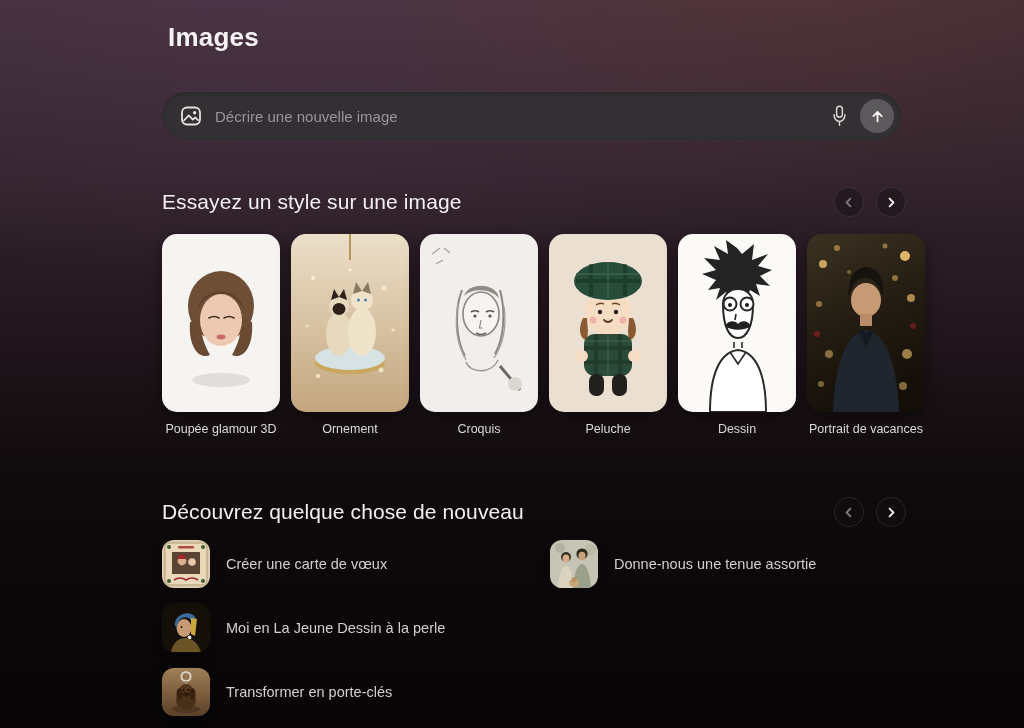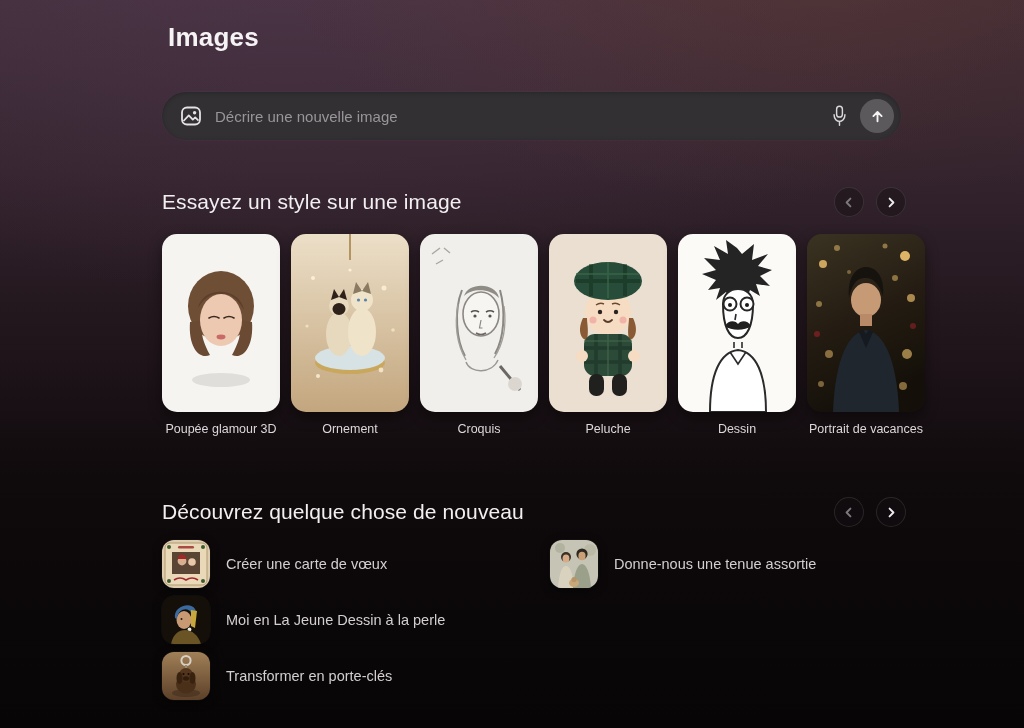--- a/index.html
+++ b/index.html
@@ -64,21 +64,21 @@
   }
   .card-art svg { display:block; width:118px; height:178px; }
   .card-label {
     margin-top:9px; font-size:12.5px; line-height:1.32; text-align:center; color:#dcd8da;
   }
 
   
   .discover-grid {
     position:absolute; left:162px; top:540px;
     display:grid; grid-template-columns:388px 356px; grid-template-rows:repeat(3,48px);
-    row-gap:8px; grid-auto-flow:column;
+    row-gap:16px; grid-auto-flow:column;
   }
   .list-item { display:flex; align-items:center; gap:16px; cursor:pointer; }
   .thumb {
     width:48px; height:48px; border-radius:12px; overflow:hidden; flex:none;
     box-shadow:0 2px 8px rgba(0,0,0,0.5), 0 0 0 0.5px rgba(255,255,255,0.08);
   }
   .thumb svg { display:block; width:48px; height:48px; }
   .item-label { font-size:14.5px; color:#d3cfd1; }
 </style>
 </head>

